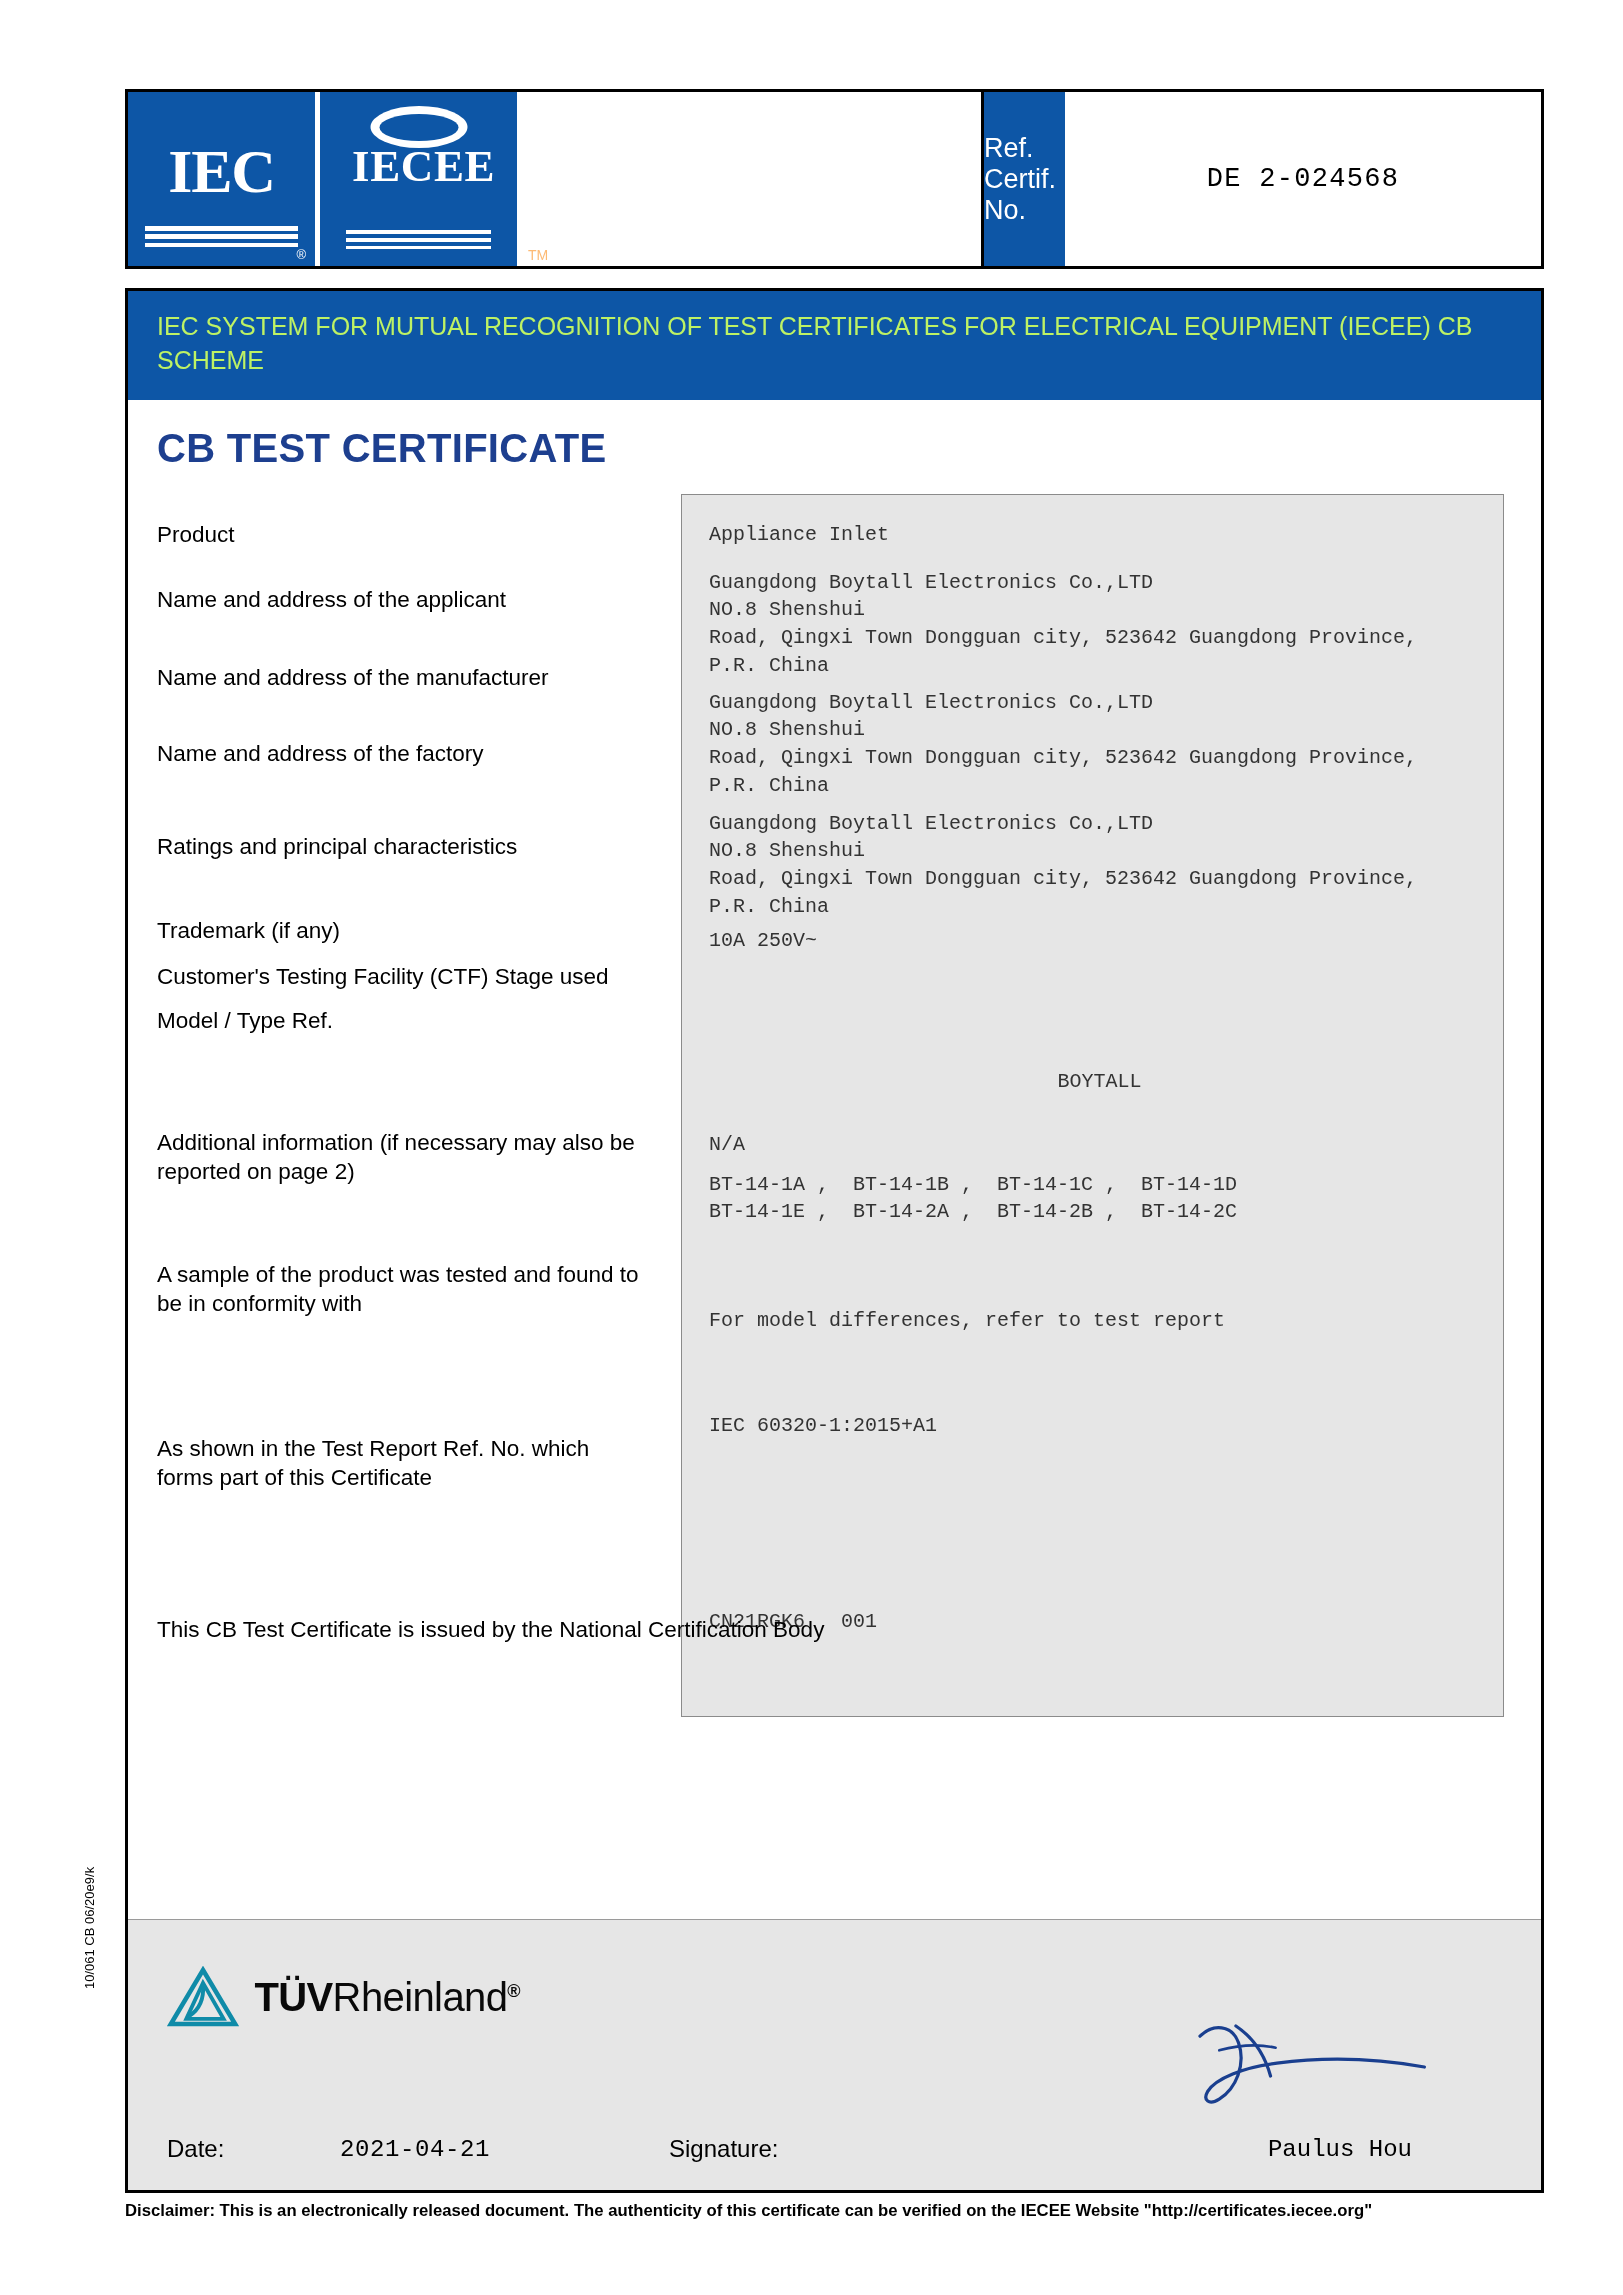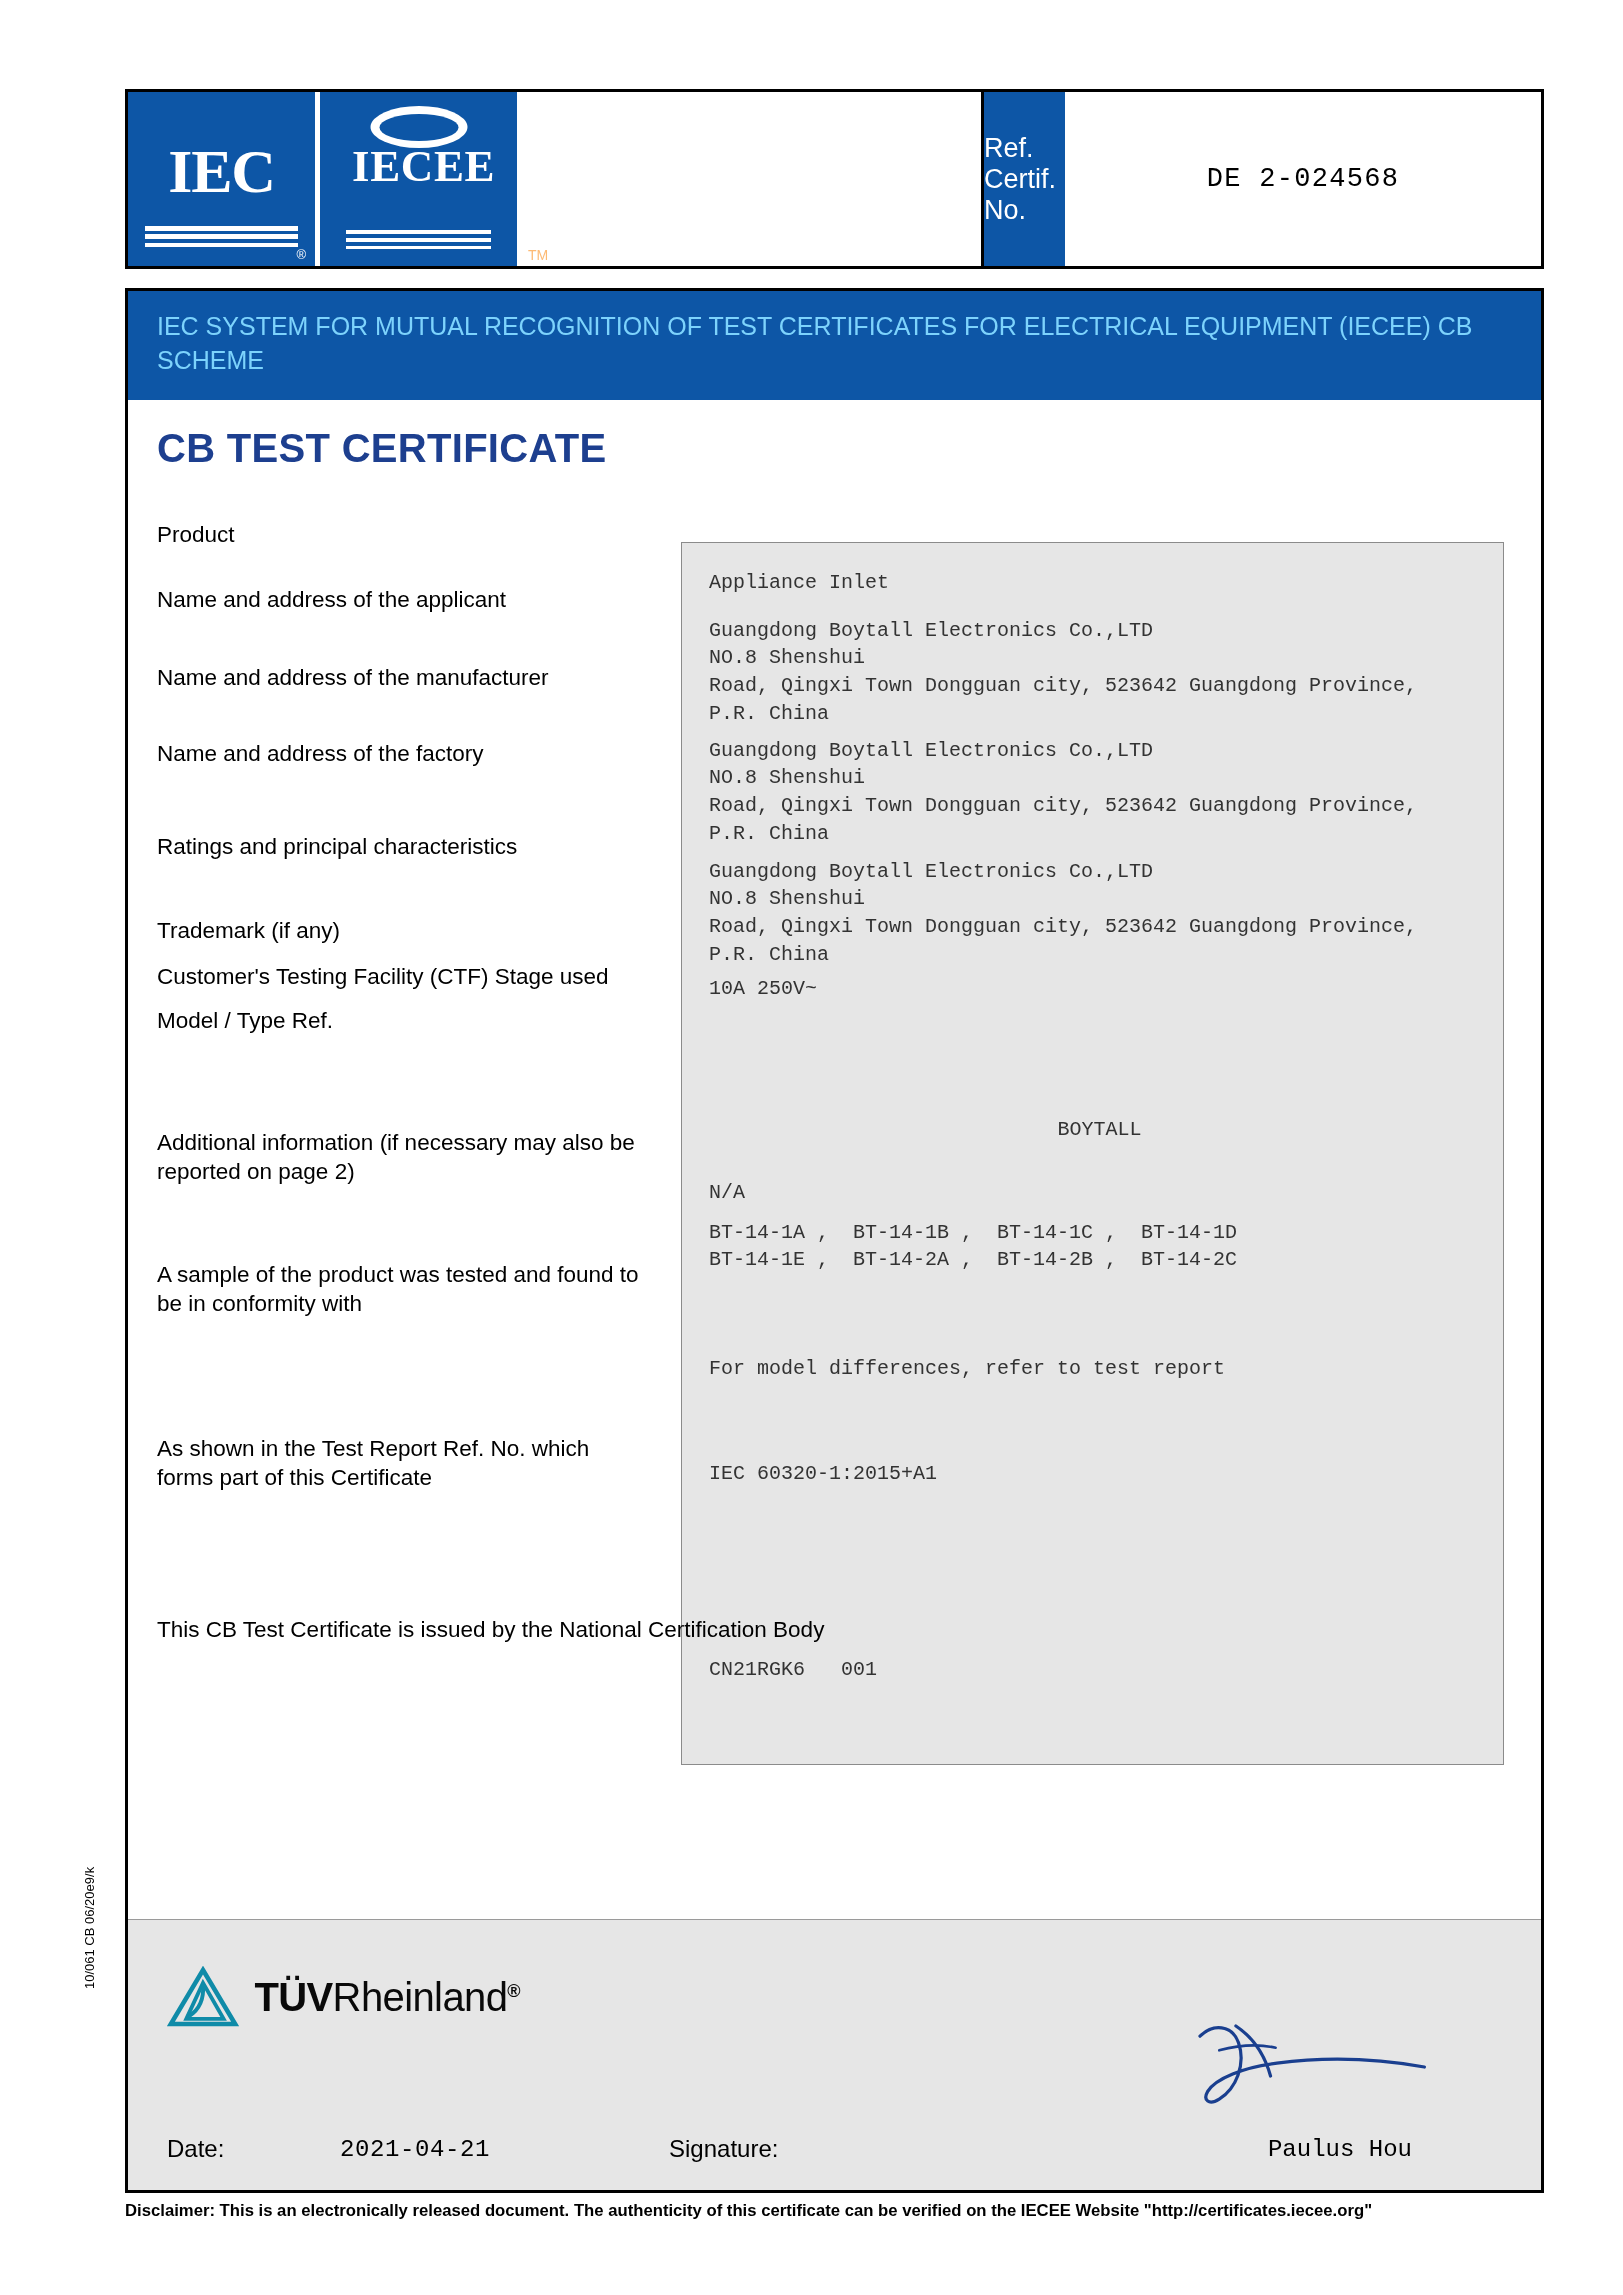--- a/index.html
+++ b/index.html
@@ -170,21 +170,21 @@
     left: 125px;
     top: 288px;
     width: 1419px;
     height: 1905px;
     border: 3.2px solid #000000;
     box-sizing: border-box;
     background: #ffffff;
   }
   .blue-banner {
     background: #0d56a6;
-    color: #7dd3fc;
+    color: #bef264;
     font-size: 25px;
     line-height: 1.35;
     padding: 19.3px 29px 22px 29px;
     min-height: 84px;
     box-sizing: border-box;
   }
   .cb-title {
     color: #1d3f8f;
     font-size: 40px;
     font-weight: bold;
@@ -212,21 +212,20 @@
   }
   .valuebox {
     position: absolute;
     left: 524px;
     top: 0;
     right: 0;
     height: 1223px;
     background: #e6e6e6;
     border: 1.3px solid #8b8b8b;
     box-sizing: border-box;
-    margin-top: 48px;
   }
   .value {
     position: absolute;
     left: 27px;
     right: 13px;
     font-family: "Liberation Mono", monospace;
     font-size: 20px;
     line-height: 1.38;
     color: #333333;
     white-space: pre-wrap;

